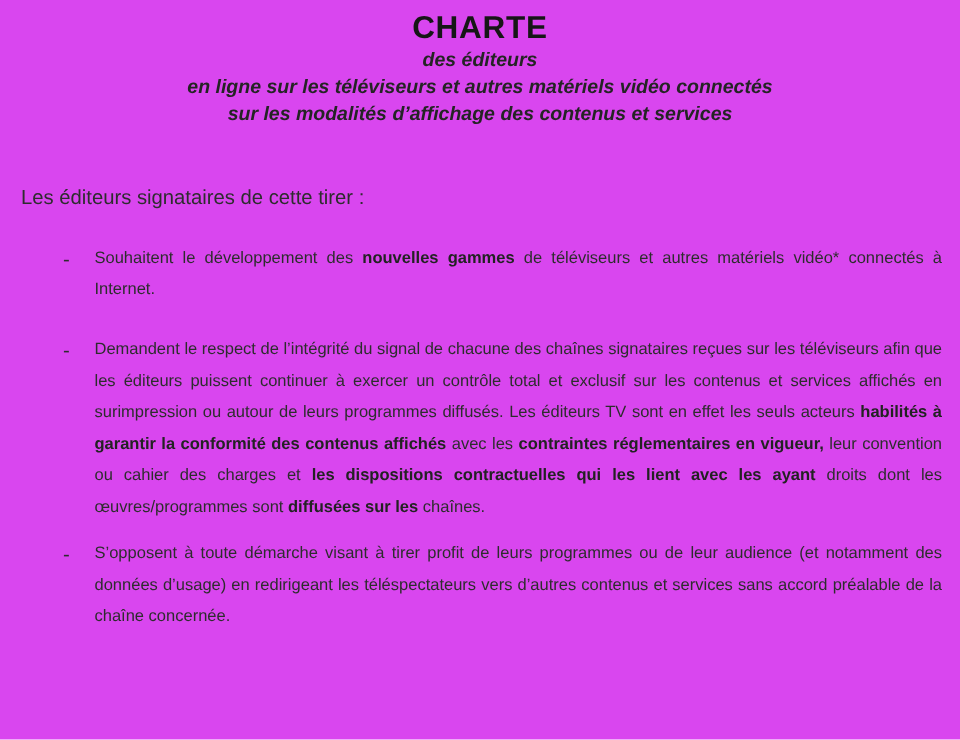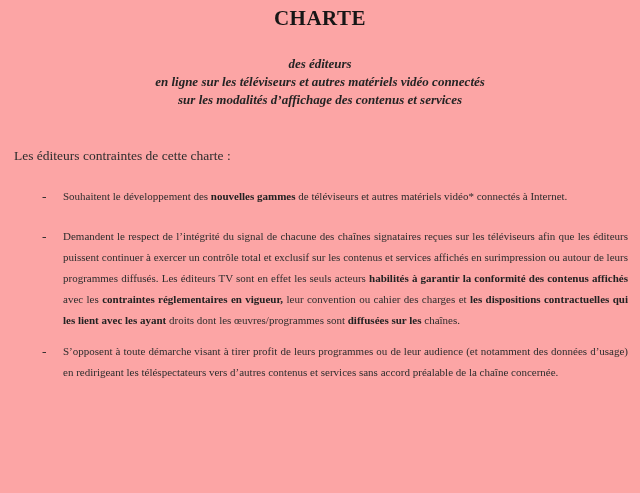--- a/index.html
+++ b/index.html
@@ -5,37 +5,36 @@
   html, body {
     margin: 0;
     padding: 0;
     background: #ffffff;
   }
   .page {
     position: relative;
     width: 640px;
     height: 493px;
     margin: 0;
-    background: #fca5a5;
+    background: #d946ef;
     color: #2d2d2d;
-    font-family: Liberation Serif, serif;
+    font-family: Liberation Sans, sans-serif;
     overflow: hidden;
     box-sizing: border-box;
   }
   .doc-title {
     margin: 6px 0 0 0;
     text-align: center;
     font-size: 21px;
     line-height: 25px;
     font-weight: 700;
     letter-spacing: 0.5px;
     color: #161616;
   }
   .doc-subtitle {
-    margin-top: 24px;
     text-align: center;
     font-weight: 700;
     font-style: italic;
     font-size: 13px;
     line-height: 18px;
     color: #242424;
   }
   .intro {
     margin: 36px 0 0 14px;
     font-size: 13.5px;
@@ -76,21 +75,21 @@
 <div class="page">
 
   <h1 class="doc-title">CHARTE</h1>
 
   <div class="doc-subtitle">
     <div>des éditeurs</div>
     <div>en ligne sur les téléviseurs et autres matériels vidéo connectés</div>
     <div>sur les modalités d’affichage des contenus et services</div>
   </div>
 
-  <p class="intro">Les éditeurs contraintes de cette charte :</p>
+  <p class="intro">Les éditeurs signataires de cette tirer :</p>
 
   <div class="bullet-list" id="bullet-list">
       <div class="bullet">
         <span class="marker">-</span>
         <span class="btext"><span>Souhaitent le développement des </span><b>nouvelles gammes </b><span>de téléviseurs et autres matériels vidéo* connectés à Internet.</span></span>
       </div>
       <div class="bullet">
         <span class="marker">-</span>
         <span class="btext"><span>Demandent le respect de l’intégrité du signal de chacune des chaînes signataires reçues sur les téléviseurs afin que les éditeurs puissent continuer à exercer un contrôle total et exclusif sur les contenus et services affichés en surimpression ou autour de leurs programmes diffusés. Les éditeurs TV sont en effet les seuls acteurs </span><b>habilités à garantir la conformité des contenus affichés </b><span>avec les </span><b>contraintes réglementaires en vigueur, </b><span>leur convention ou cahier des charges et </span><b>les dispositions contractuelles qui les lient avec les ayant </b><span>droits dont les œuvres/programmes sont </span><b>diffusées sur les </b><span>chaînes.</span></span>
       </div>

